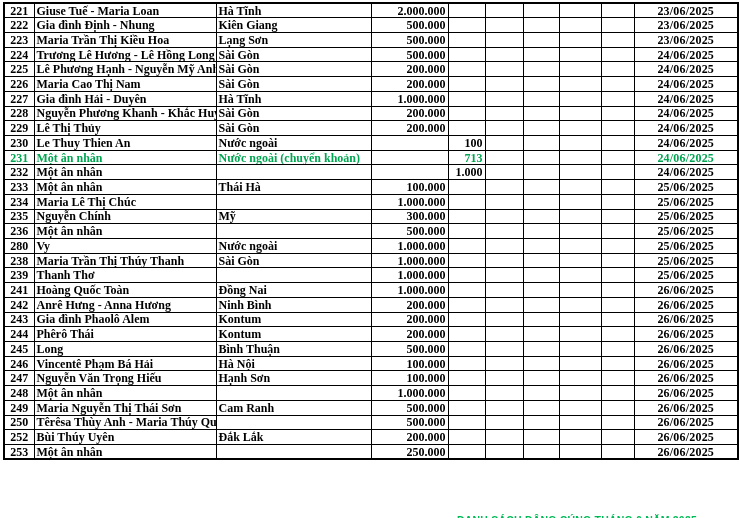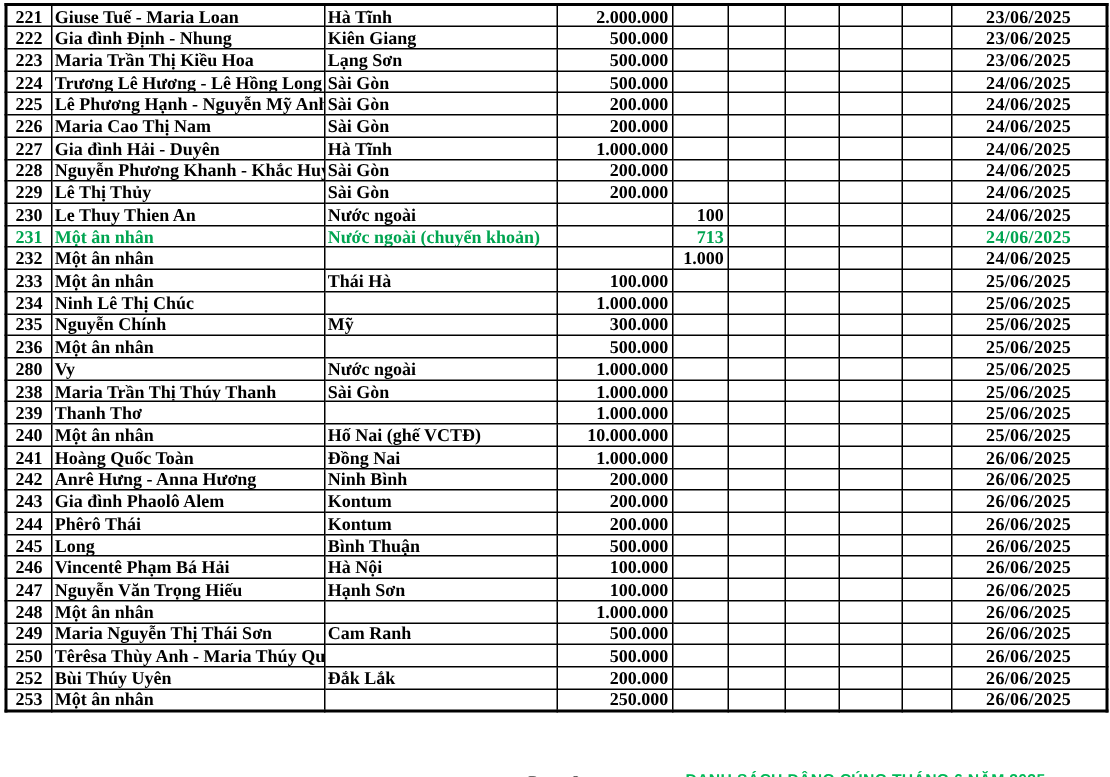--- a/index.html
+++ b/index.html
@@ -224,21 +224,21 @@
           <td class="c-amt">100.000</td>
           <td class="c-amt"></td>
           <td class="c-amt"></td>
           <td class="c-amt"></td>
           <td class="c-amt"></td>
           <td class="c-amt"></td>
           <td class="c-date">25/06/2025</td>
         </tr>
         <tr>
           <td class="c-no">234</td>
-          <td class="c-name">Ninh Lê Thị Chúc</td>
+          <td class="c-name">Maria Lê Thị Chúc</td>
           <td class="c-loc"></td>
           <td class="c-amt">1.000.000</td>
           <td class="c-amt"></td>
           <td class="c-amt"></td>
           <td class="c-amt"></td>
           <td class="c-amt"></td>
           <td class="c-amt"></td>
           <td class="c-date">25/06/2025</td>
         </tr>
         <tr>
@@ -287,32 +287,20 @@
           <td class="c-amt"></td>
           <td class="c-amt"></td>
           <td class="c-amt"></td>
           <td class="c-date">25/06/2025</td>
         </tr>
         <tr>
           <td class="c-no">239</td>
           <td class="c-name">Thanh Thơ</td>
           <td class="c-loc"></td>
           <td class="c-amt">1.000.000</td>
-          <td class="c-amt"></td>
-          <td class="c-amt"></td>
-          <td class="c-amt"></td>
-          <td class="c-amt"></td>
-          <td class="c-amt"></td>
-          <td class="c-date">25/06/2025</td>
-        </tr>
-        <tr>
-          <td class="c-no">240</td>
-          <td class="c-name">Một ân nhân</td>
-          <td class="c-loc">Hố Nai (ghế VCTĐ)</td>
-          <td class="c-amt">10.000.000</td>
           <td class="c-amt"></td>
           <td class="c-amt"></td>
           <td class="c-amt"></td>
           <td class="c-amt"></td>
           <td class="c-amt"></td>
           <td class="c-date">25/06/2025</td>
         </tr>
         <tr>
           <td class="c-no">241</td>
           <td class="c-name">Hoàng Quốc Toàn</td>

